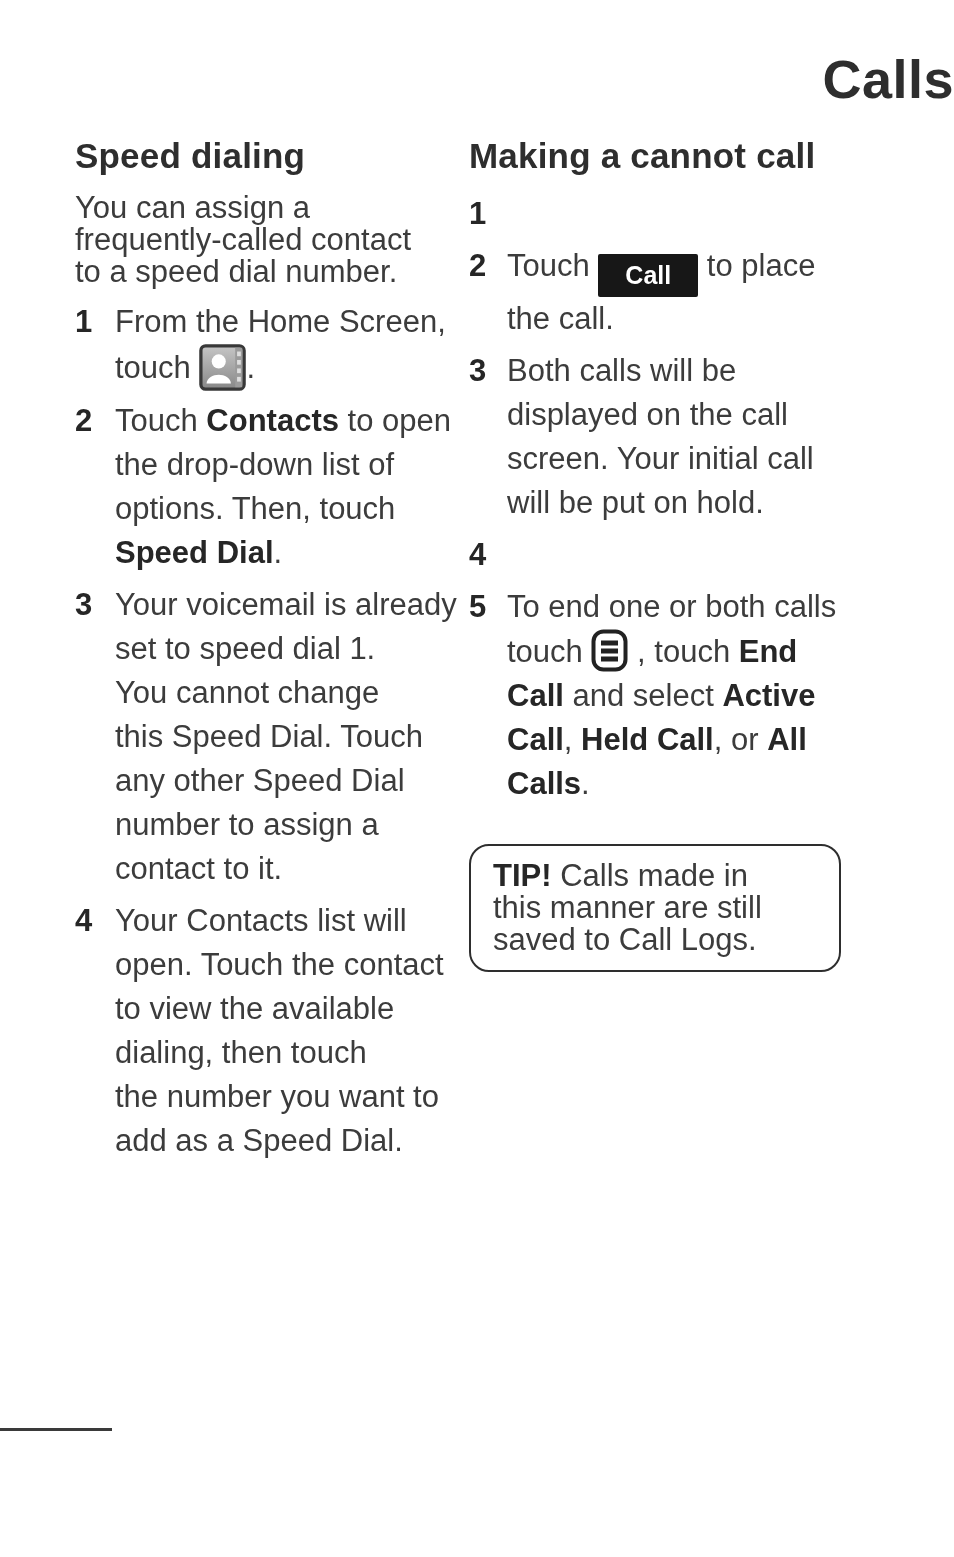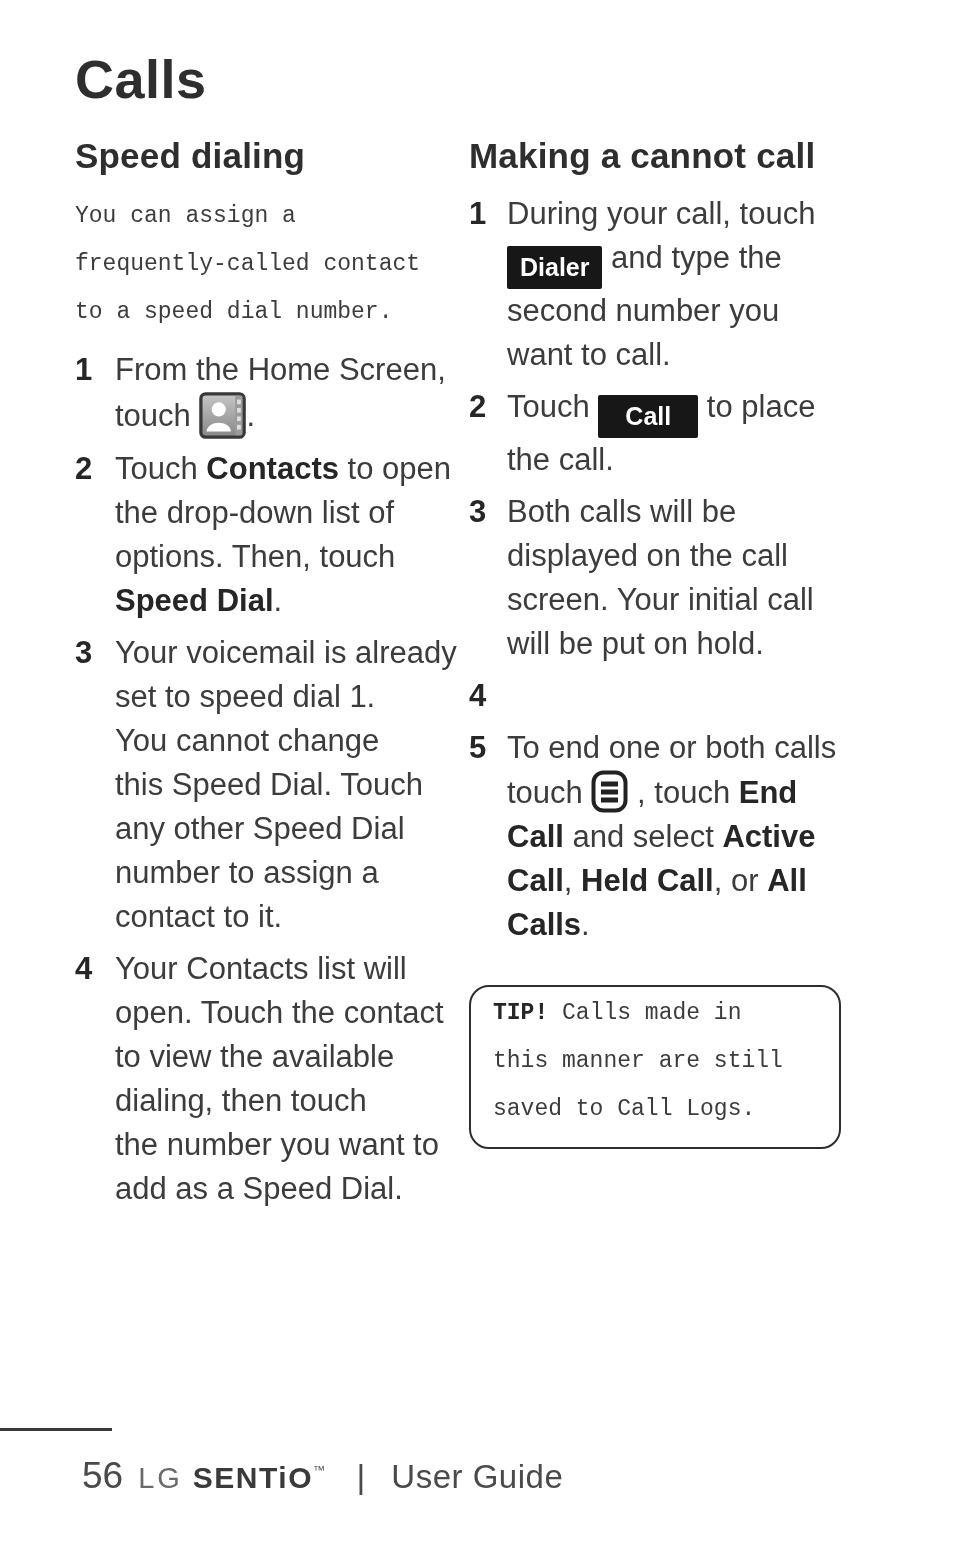--- a/index.html
+++ b/index.html
@@ -8,30 +8,30 @@
     position:relative;
     width:954px; height:1557px;
     background:#ffffff;
     font-family:"Liberation Sans", sans-serif;
     color:#3c3c3c;
     overflow:hidden;
   }
   .content { padding:48px 0 0 75px; }
   .doc-title {
     font-size:54px; font-weight:600; color:#2e2e2e;
-    margin-bottom:26px; letter-spacing:0.5px;
+    margin-bottom:26px; letter-spacing:0.5px;text-align:right;
   }
   .columns { display:flex; gap:2px; }
   .col-left  { width:392px; flex-shrink:0; }
   .col-right { width:384px; flex-shrink:0; }
   h2.section-heading {
     font-size:35px; font-weight:600; color:#2e2e2e;
     margin:0 0 16px 0; letter-spacing:0.2px; white-space:nowrap;
   }
-  .body-text { font-size:23px; line-height:48px; white-space:pre-line;font-family:Liberation Mono, monospace; }
+  .body-text { font-size:31px; line-height:32px; white-space:pre-line; }
   .intro { margin-bottom:12px; }
   .step { display:flex; margin-bottom:8px; }
   .step .num {
     flex-shrink:0; width:40px; font-size:31px; line-height:44px;
     font-weight:700; color:#262626;
   }
   .col-right .step .num { width:38px; }
   .step .step-body { font-size:31px; line-height:44px; white-space:pre-line; }
   b, .bold { font-weight:700; color:#262626; }
   .badge {
@@ -42,21 +42,21 @@
   }
   .badge.call { padding:9px 27px; }
   .icon-contacts { vertical-align:-13px; }
   .icon-swap { vertical-align:-9px; }
   .icon-menu { vertical-align:-10px; }
   .tip-box {
     margin-top:38px;
     width:372px;
     border:2px solid #2e2e2e;
     border-radius:20px;
-    padding:2px 18px 14px 22px;
+    padding:14px 18px 14px 22px;
   }
   .note { margin-top:20px; font-size:31px; line-height:46px; white-space:pre-line; }
   .footer { position:absolute; left:0; top:1428px; width:100%; }
   .footer-rule { width:112px; height:3px; background:#3a3a3a; }
   .footer-row {
     margin-top:24px; padding-left:82px;
     display:flex; align-items:baseline;
   }
   .page-num { font-size:37px; font-weight:400; color:#4a4a4a; }
   .brand-lg { font-size:29px; font-weight:300; color:#6a6a6a; letter-spacing:3px; margin-left:15px; }
@@ -131,24 +131,20 @@
 the number you want to
 add as a Speed Dial.</span>
         </div>
       </div>
 
       <div class="col-right">
         <h2 class="section-heading">Making a cannot call</h2>
 
         <div class="step">
           <span class="num">1</span>
-          <span class="step-body"><span>During your call, touch
-</span><span class="badge">Dialer</span><span> and type the
-second number you
-want to call.</span></span>
         </div>
 
         <div class="step">
           <span class="num">2</span>
           <span class="step-body"><span>Touch </span><span class="badge call">Call</span><span> to place
 the call.</span></span>
         </div>
 
         <div class="step">
           <span class="num">3</span>
@@ -182,21 +178,14 @@
 saved to Call Logs.</span></div>
         </div>
 
       </div>
 
     </div>
   </div>
 
   <div class="footer">
     <div class="footer-rule"></div>
-    <div class="footer-row">
-      <span class="page-num">56</span>
-      <span class="brand-lg">LG</span>
-      <span class="brand-sentio"><span>SENTiO</span><span class="brand-tm">™</span></span>
-      <span class="footer-sep">|</span>
-      <span class="footer-label">User Guide</span>
-    </div>
   </div>
 </div>
 
 </body></html>

